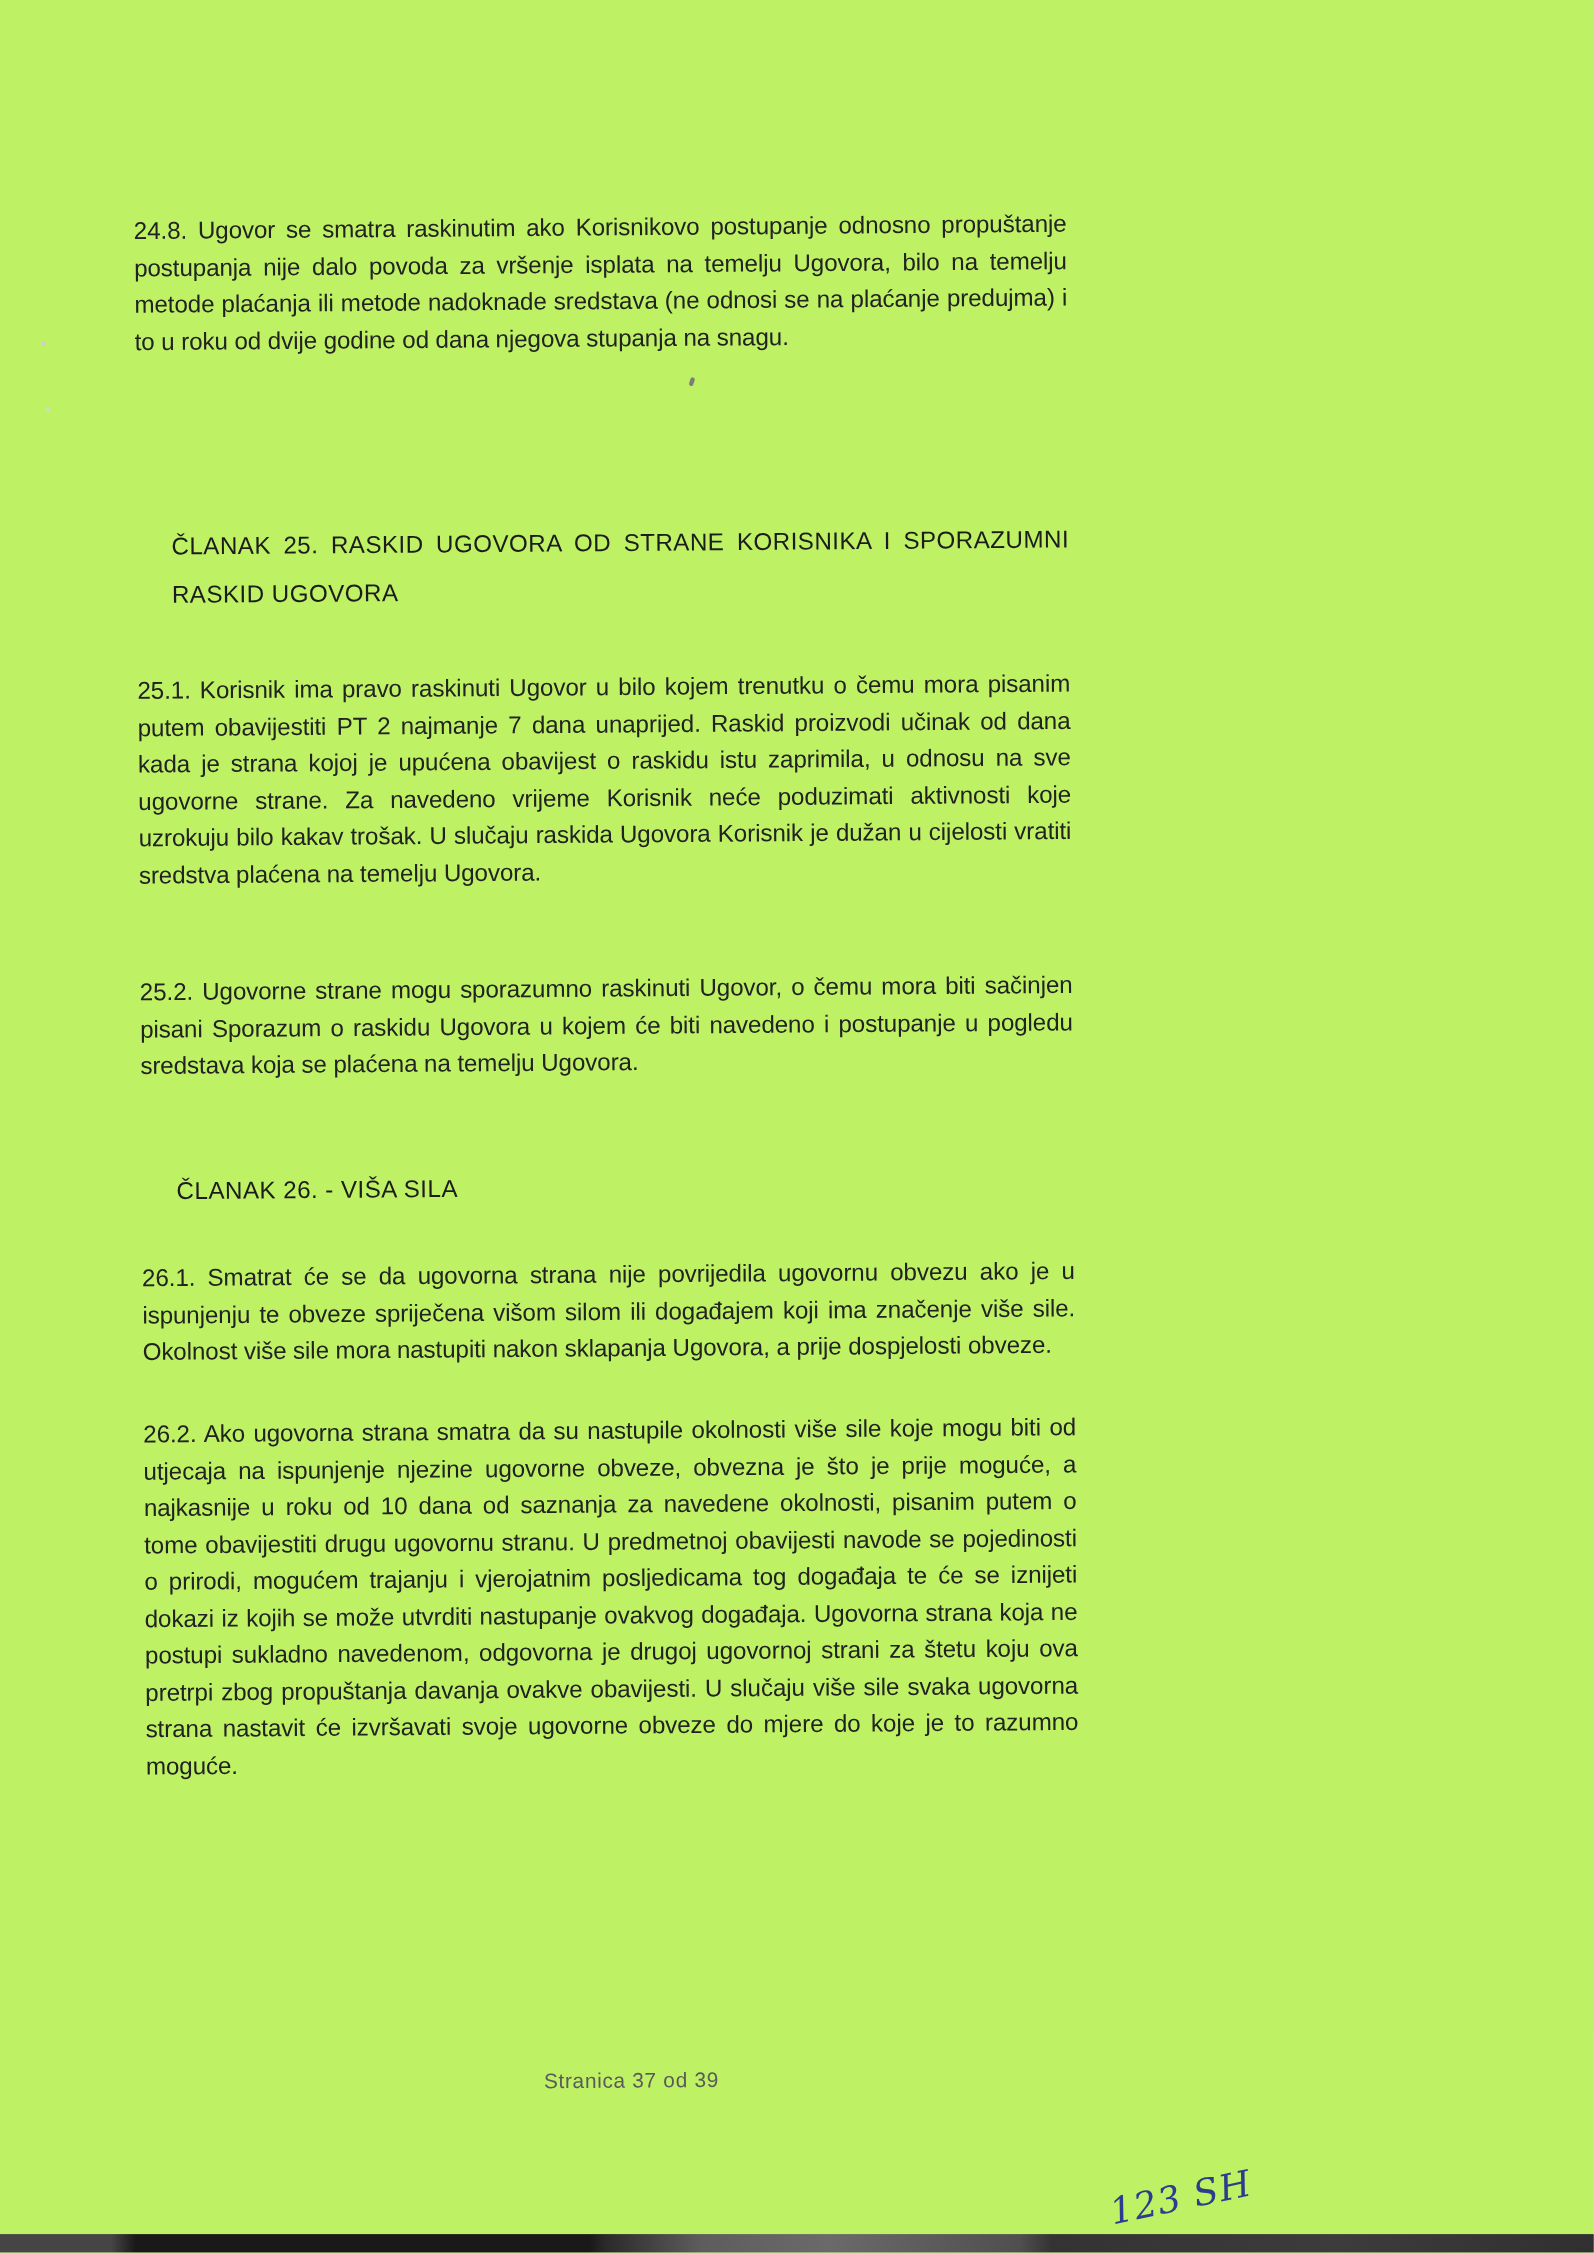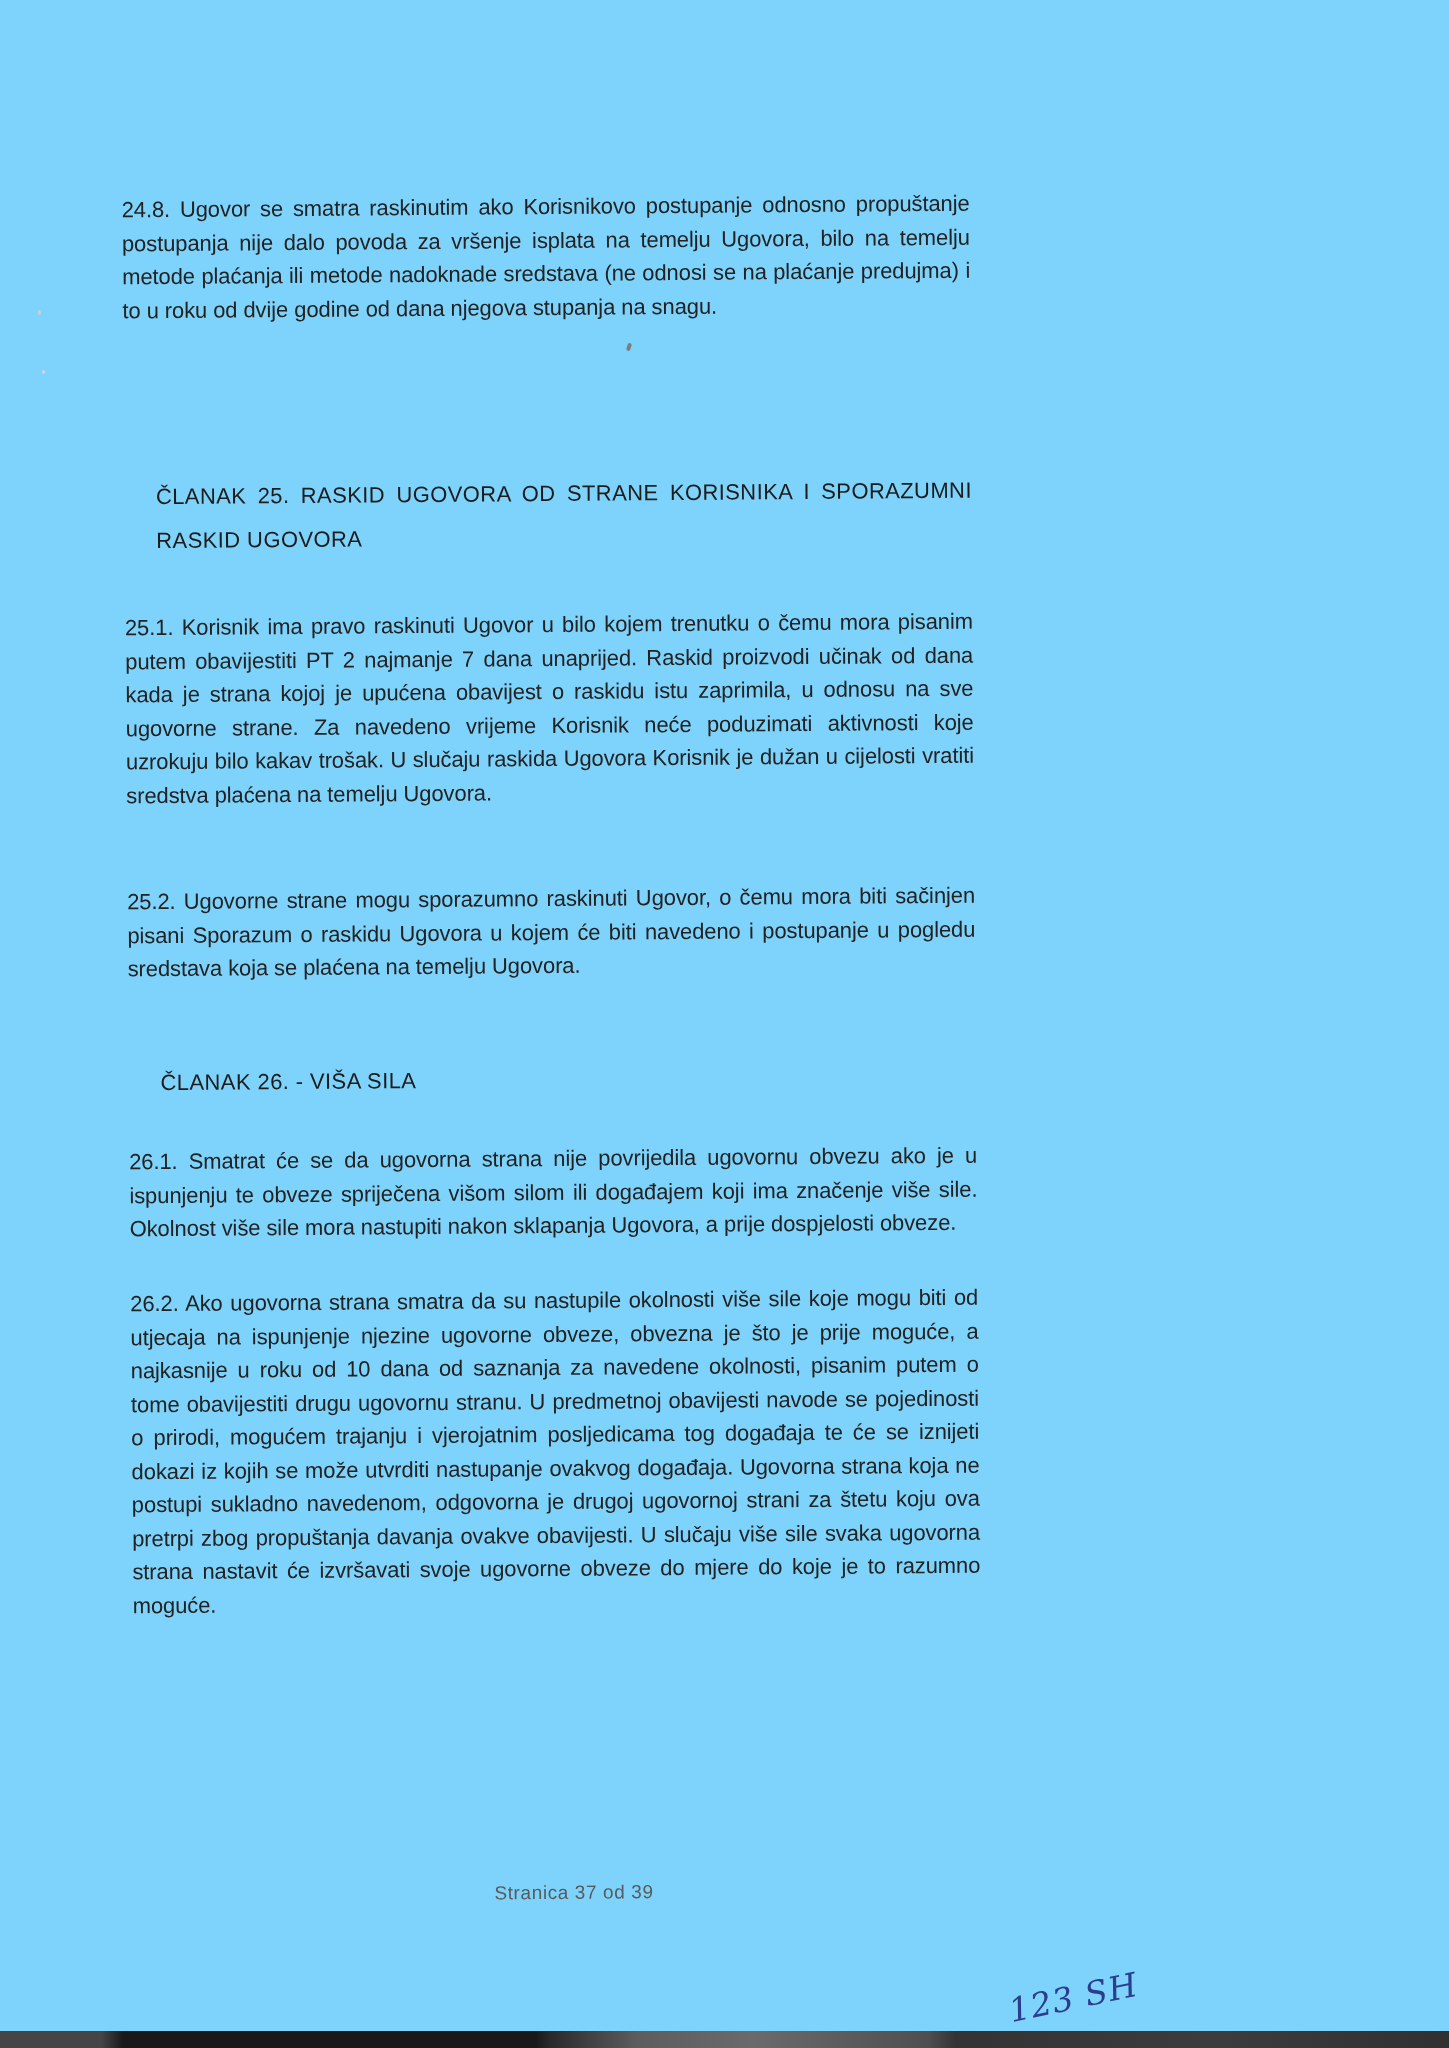--- a/index.html
+++ b/index.html
@@ -4,21 +4,21 @@
 <style>
   html, body {
     margin: 0;
     padding: 0;
     background: #e9e9e9;
   }
   .page {
     position: relative;
     width: 1449px;
     height: 2048px;
-    background: #7dd3fc;
+    background: #bef264;
     overflow: hidden;
     font-family: "Liberation Sans", "DejaVu Sans", sans-serif;
     color: #1f1f1f;
   }
   
   .text-column {
     position: absolute;
     left: 120px;
     top: 0;
     width: 848px;

